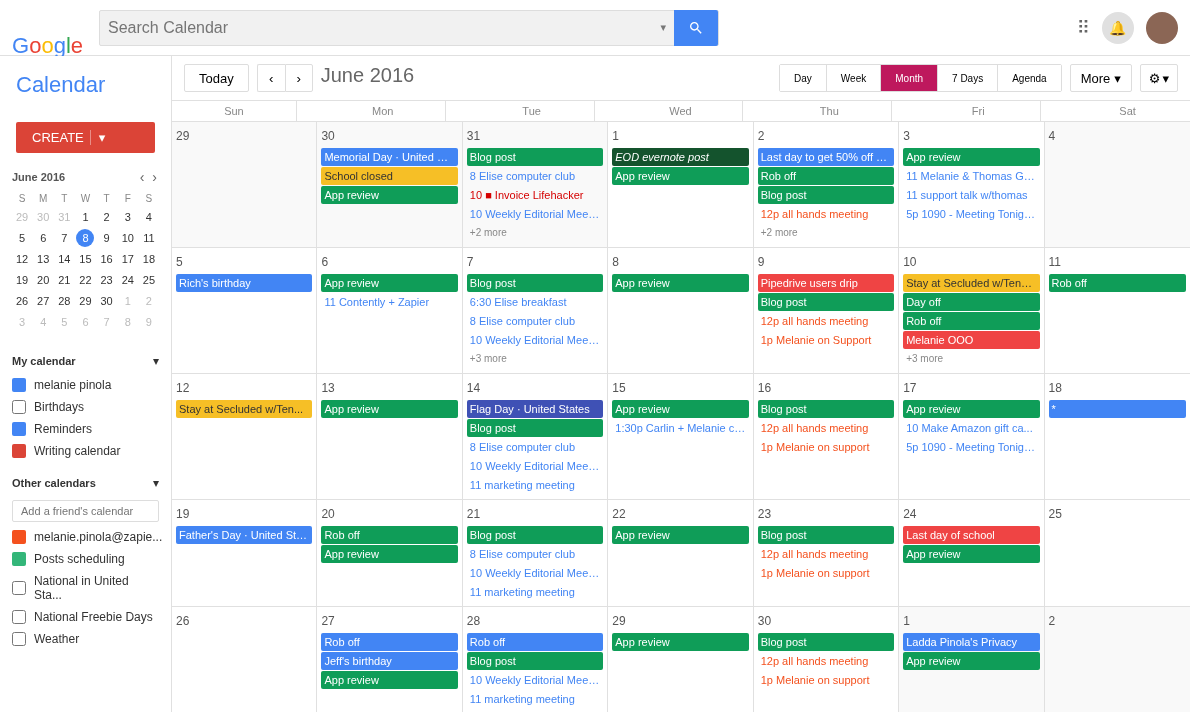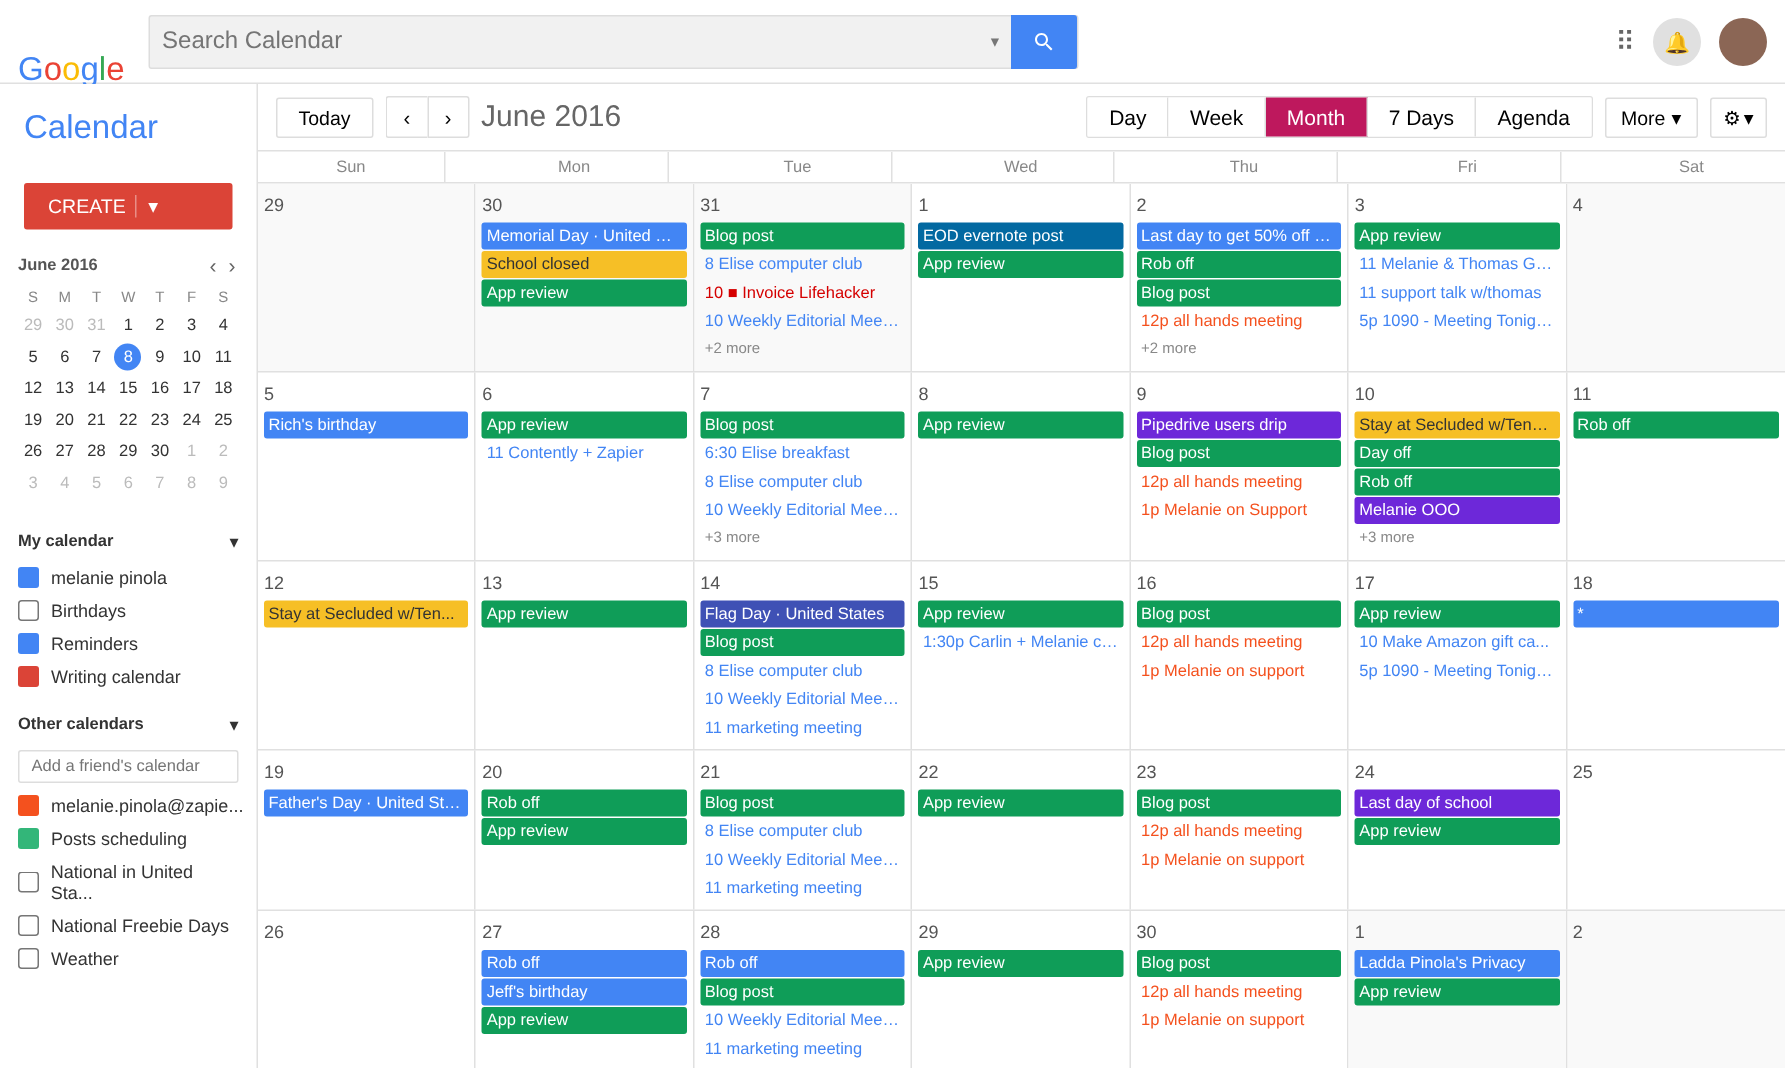--- a/index.html
+++ b/index.html
@@ -61,29 +61,29 @@
 
     .add-friend-input { margin: 4px 12px; padding: 4px 8px; border: 1px solid #ddd; border-radius: 2px; font-size: 11px; width: calc(100% - 24px); outline: none; color: #888; }
 
     .sidebar-link { display: flex; gap: 8px; padding: 4px 12px; font-size: 11px; color: #888; margin-top: 8px; }
     .sidebar-link a { color: #666; text-decoration: none; }
 
     
     .cal-area { flex: 1; display: flex; flex-direction: column; overflow: hidden; }
 
     
-    .cal-toolbar { display: flex; align-items: center; padding: 8px 12px; border-bottom: 1px solid #e0e0e0; gap: 8px; }
+    .cal-toolbar { display: flex; padding: 8px 12px; border-bottom: 1px solid #e0e0e0; gap: 8px; }
     .today-btn { border: 1px solid #ddd; background: #fff; border-radius: 2px; padding: 5px 14px; font-size: 13px; cursor: pointer; }
     .nav-btn { border: 1px solid #ddd; background: #fff; width: 28px; height: 28px; display: flex; align-items: center; justify-content: center; cursor: pointer; }
     .nav-group { display: flex; }
     .nav-group .nav-btn:first-child { border-radius: 2px 0 0 2px; border-right: none; }
     .nav-group .nav-btn:last-child { border-radius: 0 2px 2px 0; }
     .cal-month-title { font-size: 20px; color: #666; font-weight: 400; margin-right: auto; }
     .view-btn-group { display: flex; border: 1px solid #ddd; border-radius: 2px; }
-    .view-btn { padding: 5px 14px; font-size: 14px; cursor: pointer; background: #fff; border: none; border-right: 1px solid #ddd; }
+    .view-btn { padding: 5px 14px; font-size: 10px; cursor: pointer; background: #fff; border: none; border-right: 1px solid #ddd; }
     .view-btn:last-child { border-right: none; }
     .view-btn.active { background: #be185d; color: white; }
     .more-btn { border: 1px solid #ddd; background: #fff; border-radius: 2px; padding: 5px 10px; font-size: 13px; cursor: pointer; display: flex; align-items: center; gap: 4px; }
     .settings-btn { border: 1px solid #ddd; background: #fff; border-radius: 2px; padding: 5px 8px; font-size: 13px; cursor: pointer; display: flex; align-items: center; gap: 2px; }
 
     
     .cal-grid { flex: 1; overflow-y: auto; }
     .cal-days-header { display: grid; grid-template-columns: repeat(7, 1fr); border-bottom: 1px solid #e0e0e0; position: sticky; top: 0; background: #fff; z-index: 10; gap: 24px; }
     .cal-day-header { text-align: center; padding: 4px; font-size: 11px; color: #888; border-right: 1px solid #e0e0e0; }
     .cal-day-header:last-child { border-right: none; }
@@ -92,22 +92,22 @@
     .cal-week { display: grid; grid-template-columns: repeat(7, 1fr); border-bottom: 1px solid #e0e0e0; min-height: 100px; }
     .cal-cell { border-right: 1px solid #e0e0e0; padding: 4px; min-height: 100px; vertical-align: top; overflow: hidden; }
     .cal-cell:last-child { border-right: none; }
     .cal-cell.other-month { background: #f9f9f9; }
     .cal-date { font-size: 12px; color: #555; margin-bottom: 2px; font-weight: 400; line-height: 20px; }
 
     
     .cal-event { font-size: 11px; padding: 1px 3px; margin-bottom: 1px; border-radius: 2px; white-space: nowrap; overflow: hidden; text-overflow: ellipsis; cursor: pointer; line-height: 16px; }
     .event-blue-bg { background: #4285F4; color: white; }
     .event-green-bg { background: #0F9D58; color: white; }
-    .event-teal-bg { background: #0369a1; color: white; }
-    .event-orange-bg { background: #6d28d9; color: white; }
+    .event-teal-bg { background: #14532d; color: white; font-style: italic; }
+    .event-orange-bg { background: #ef4444; color: white; }
     .event-red-text { color: #D50000; background: transparent; }
     .event-blue-text { color: #4285F4; background: transparent; }
     .event-orange-text { color: #F4511E; background: transparent; }
     .event-yellow-bg { background: #F6BF26; color: #333; }
     .event-flag-blue { background: #3F51B5; color: white; }
     .event-fathers { background: #4285F4; color: white; }
     .event-more { color: #888; font-size: 10px; cursor: pointer; }
     .event-dot-red::before { color: #D50000; }
   </style>
 </head>

